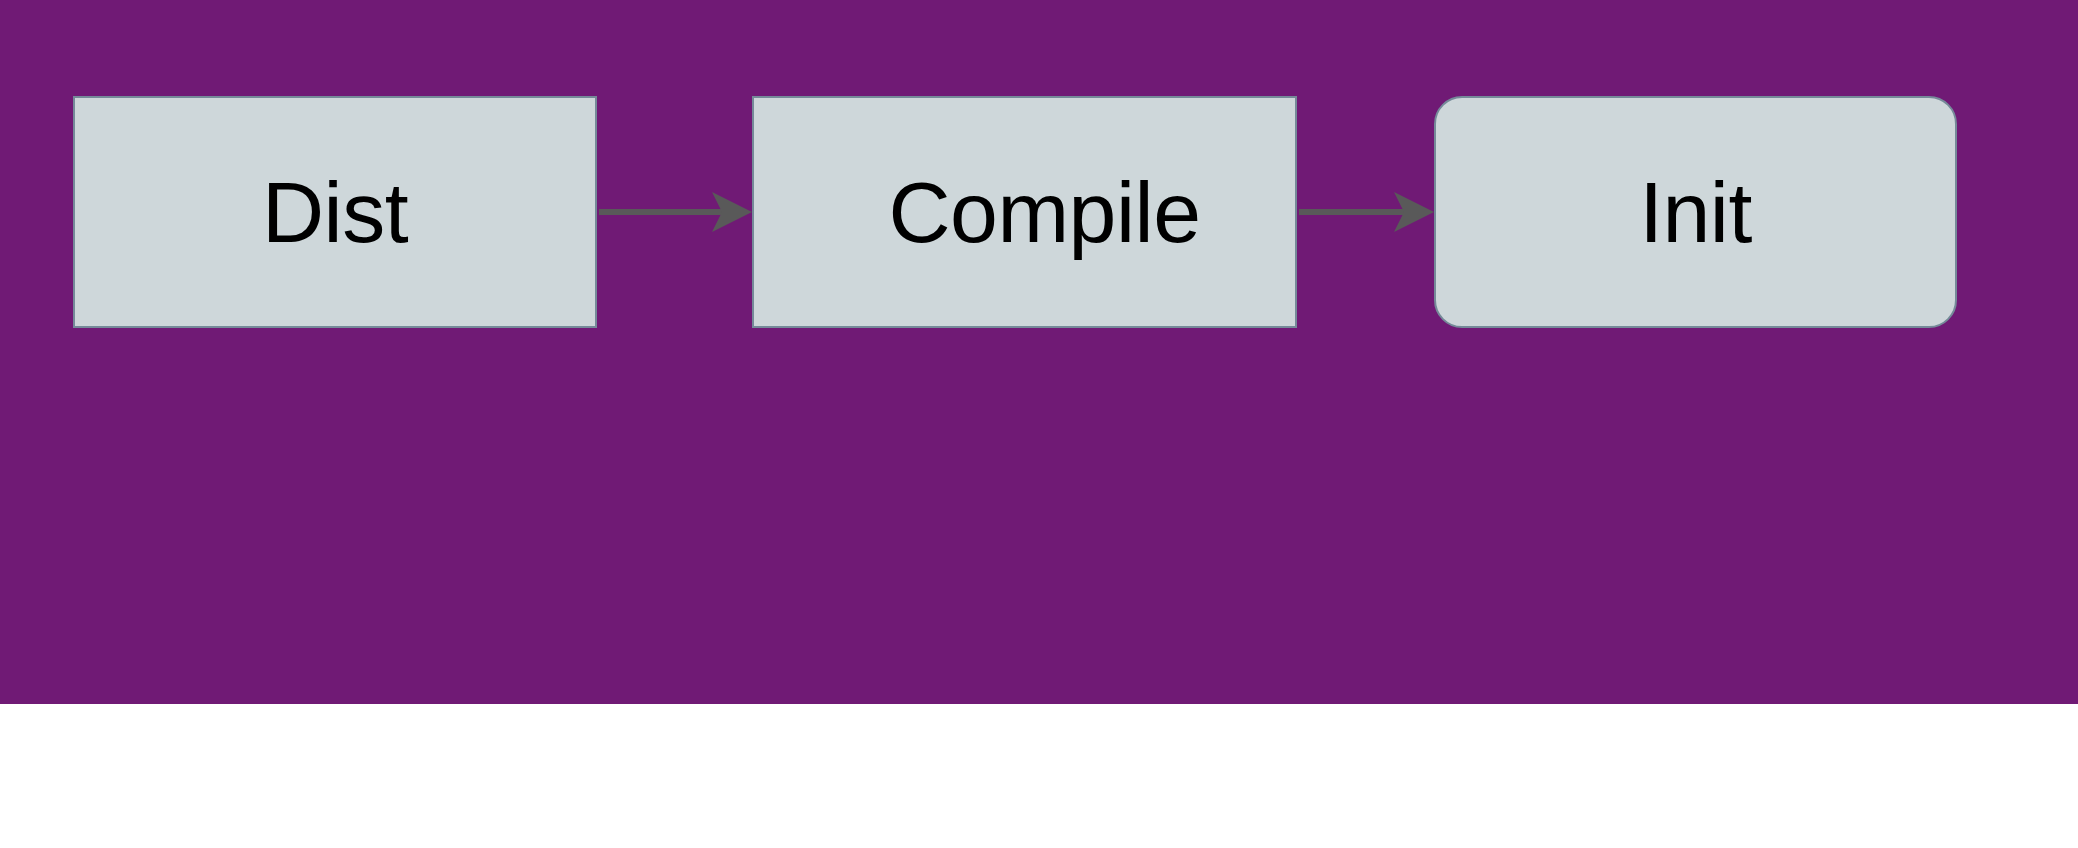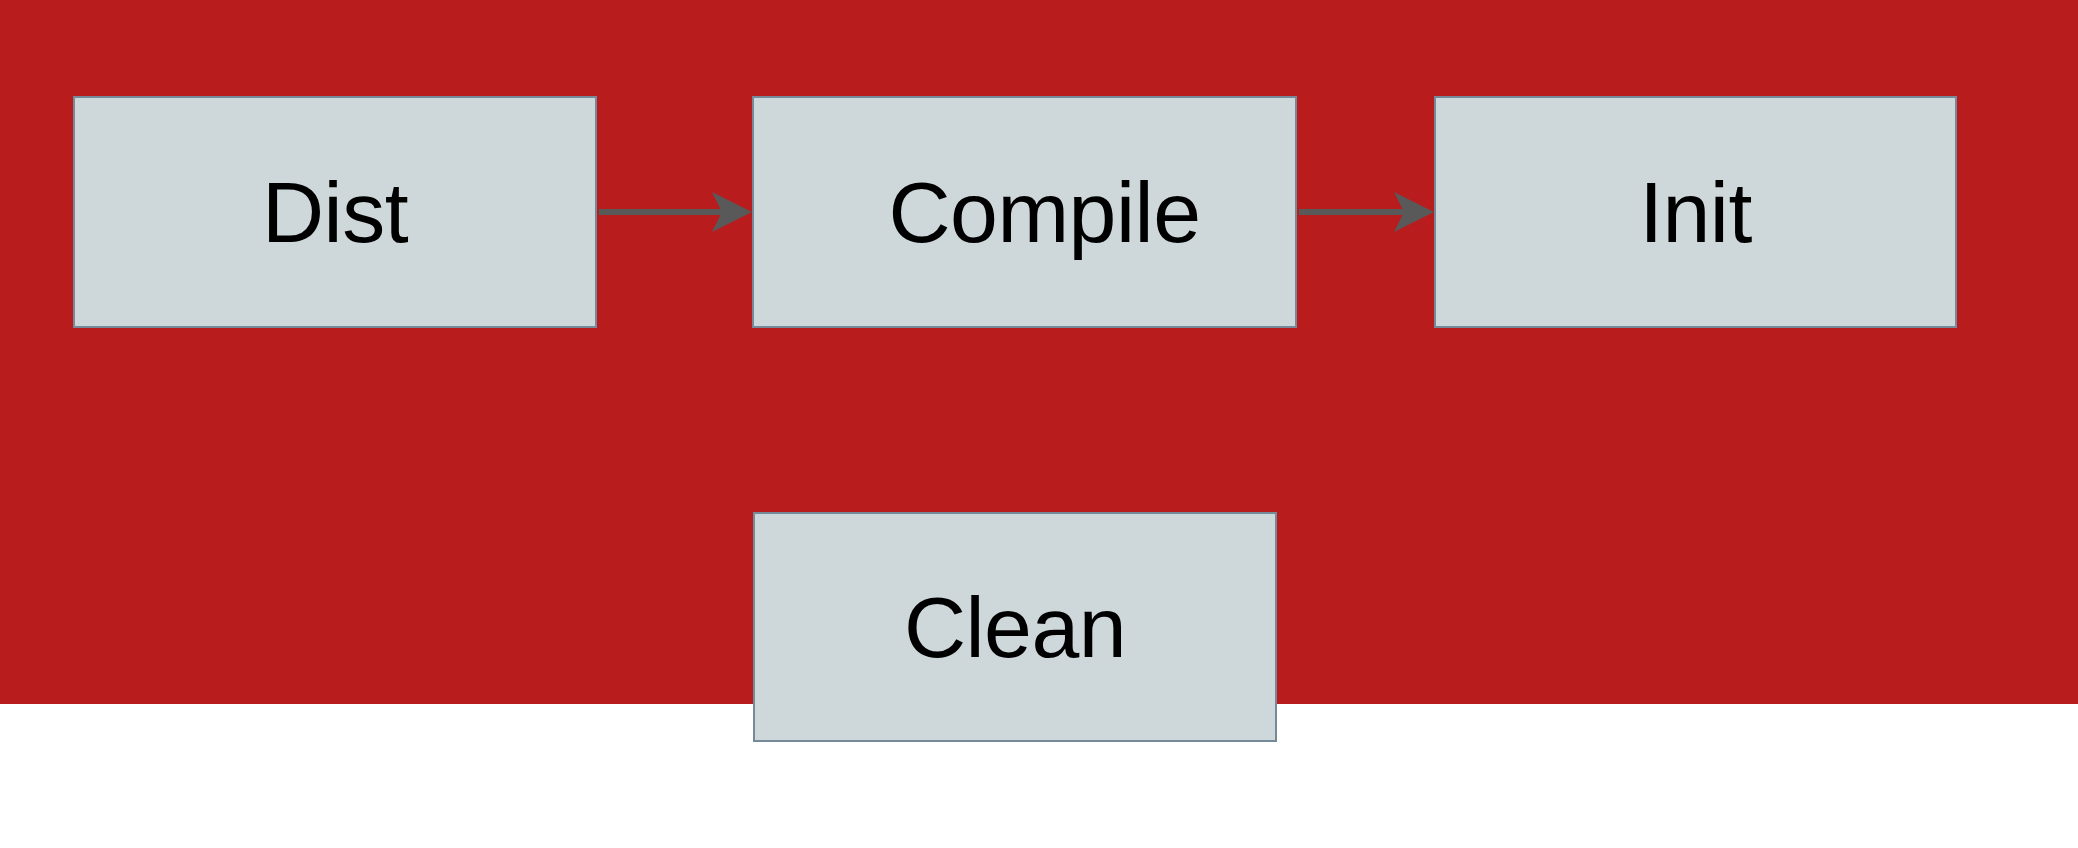--- a/index.html
+++ b/index.html
@@ -12,21 +12,21 @@
     height: 848px;
     background: #ffffff;
     font-family: "Liberation Sans", "DejaVu Sans", sans-serif;
     overflow: hidden;
   }
 
   #diagram-canvas {
     position: relative;
     width: 2078px;
     height: 704px;
-    background: #b91c1c;
+    background: #701a75;
   }
 
   
   .node {
     position: absolute;
     box-sizing: border-box;
     background: #ced7da;
     border: 2px solid #758a99;
     display: flex;
     align-items: center;
@@ -38,21 +38,21 @@
     font-weight: 400;
     line-height: 1;
     color: #000000;
     letter-spacing: -0.5px;
     white-space: nowrap;
     user-select: none;
   }
 
   #node-dist    { left: 73px;   top: 96px;  width: 524px; height: 232px; }
   #node-compile { left: 752px;  top: 96px;  width: 545px; height: 232px; padding-left: 40px; }
-  #node-init    { left: 1434px; top: 96px;  width: 523px; height: 232px; }
+  #node-init    { left: 1434px; top: 96px;  width: 523px; height: 232px; border-radius: 28px; }
   #node-clean   { left: 753px;  top: 512px; width: 524px; height: 230px; }
 
   
   #edge-layer {
     position: absolute;
     left: 0;
     top: 0;
     width: 2078px;
     height: 848px;
     pointer-events: none;
@@ -90,17 +90,14 @@
   </div>
 
   <div class="node" id="node-compile">
     <span class="node-label">Compile</span>
   </div>
 
   <div class="node" id="node-init">
     <span class="node-label">Init</span>
   </div>
 
-  <div class="node" id="node-clean">
-    <span class="node-label">Clean</span>
-  </div>
 
 </div>
 
 </body></html>

